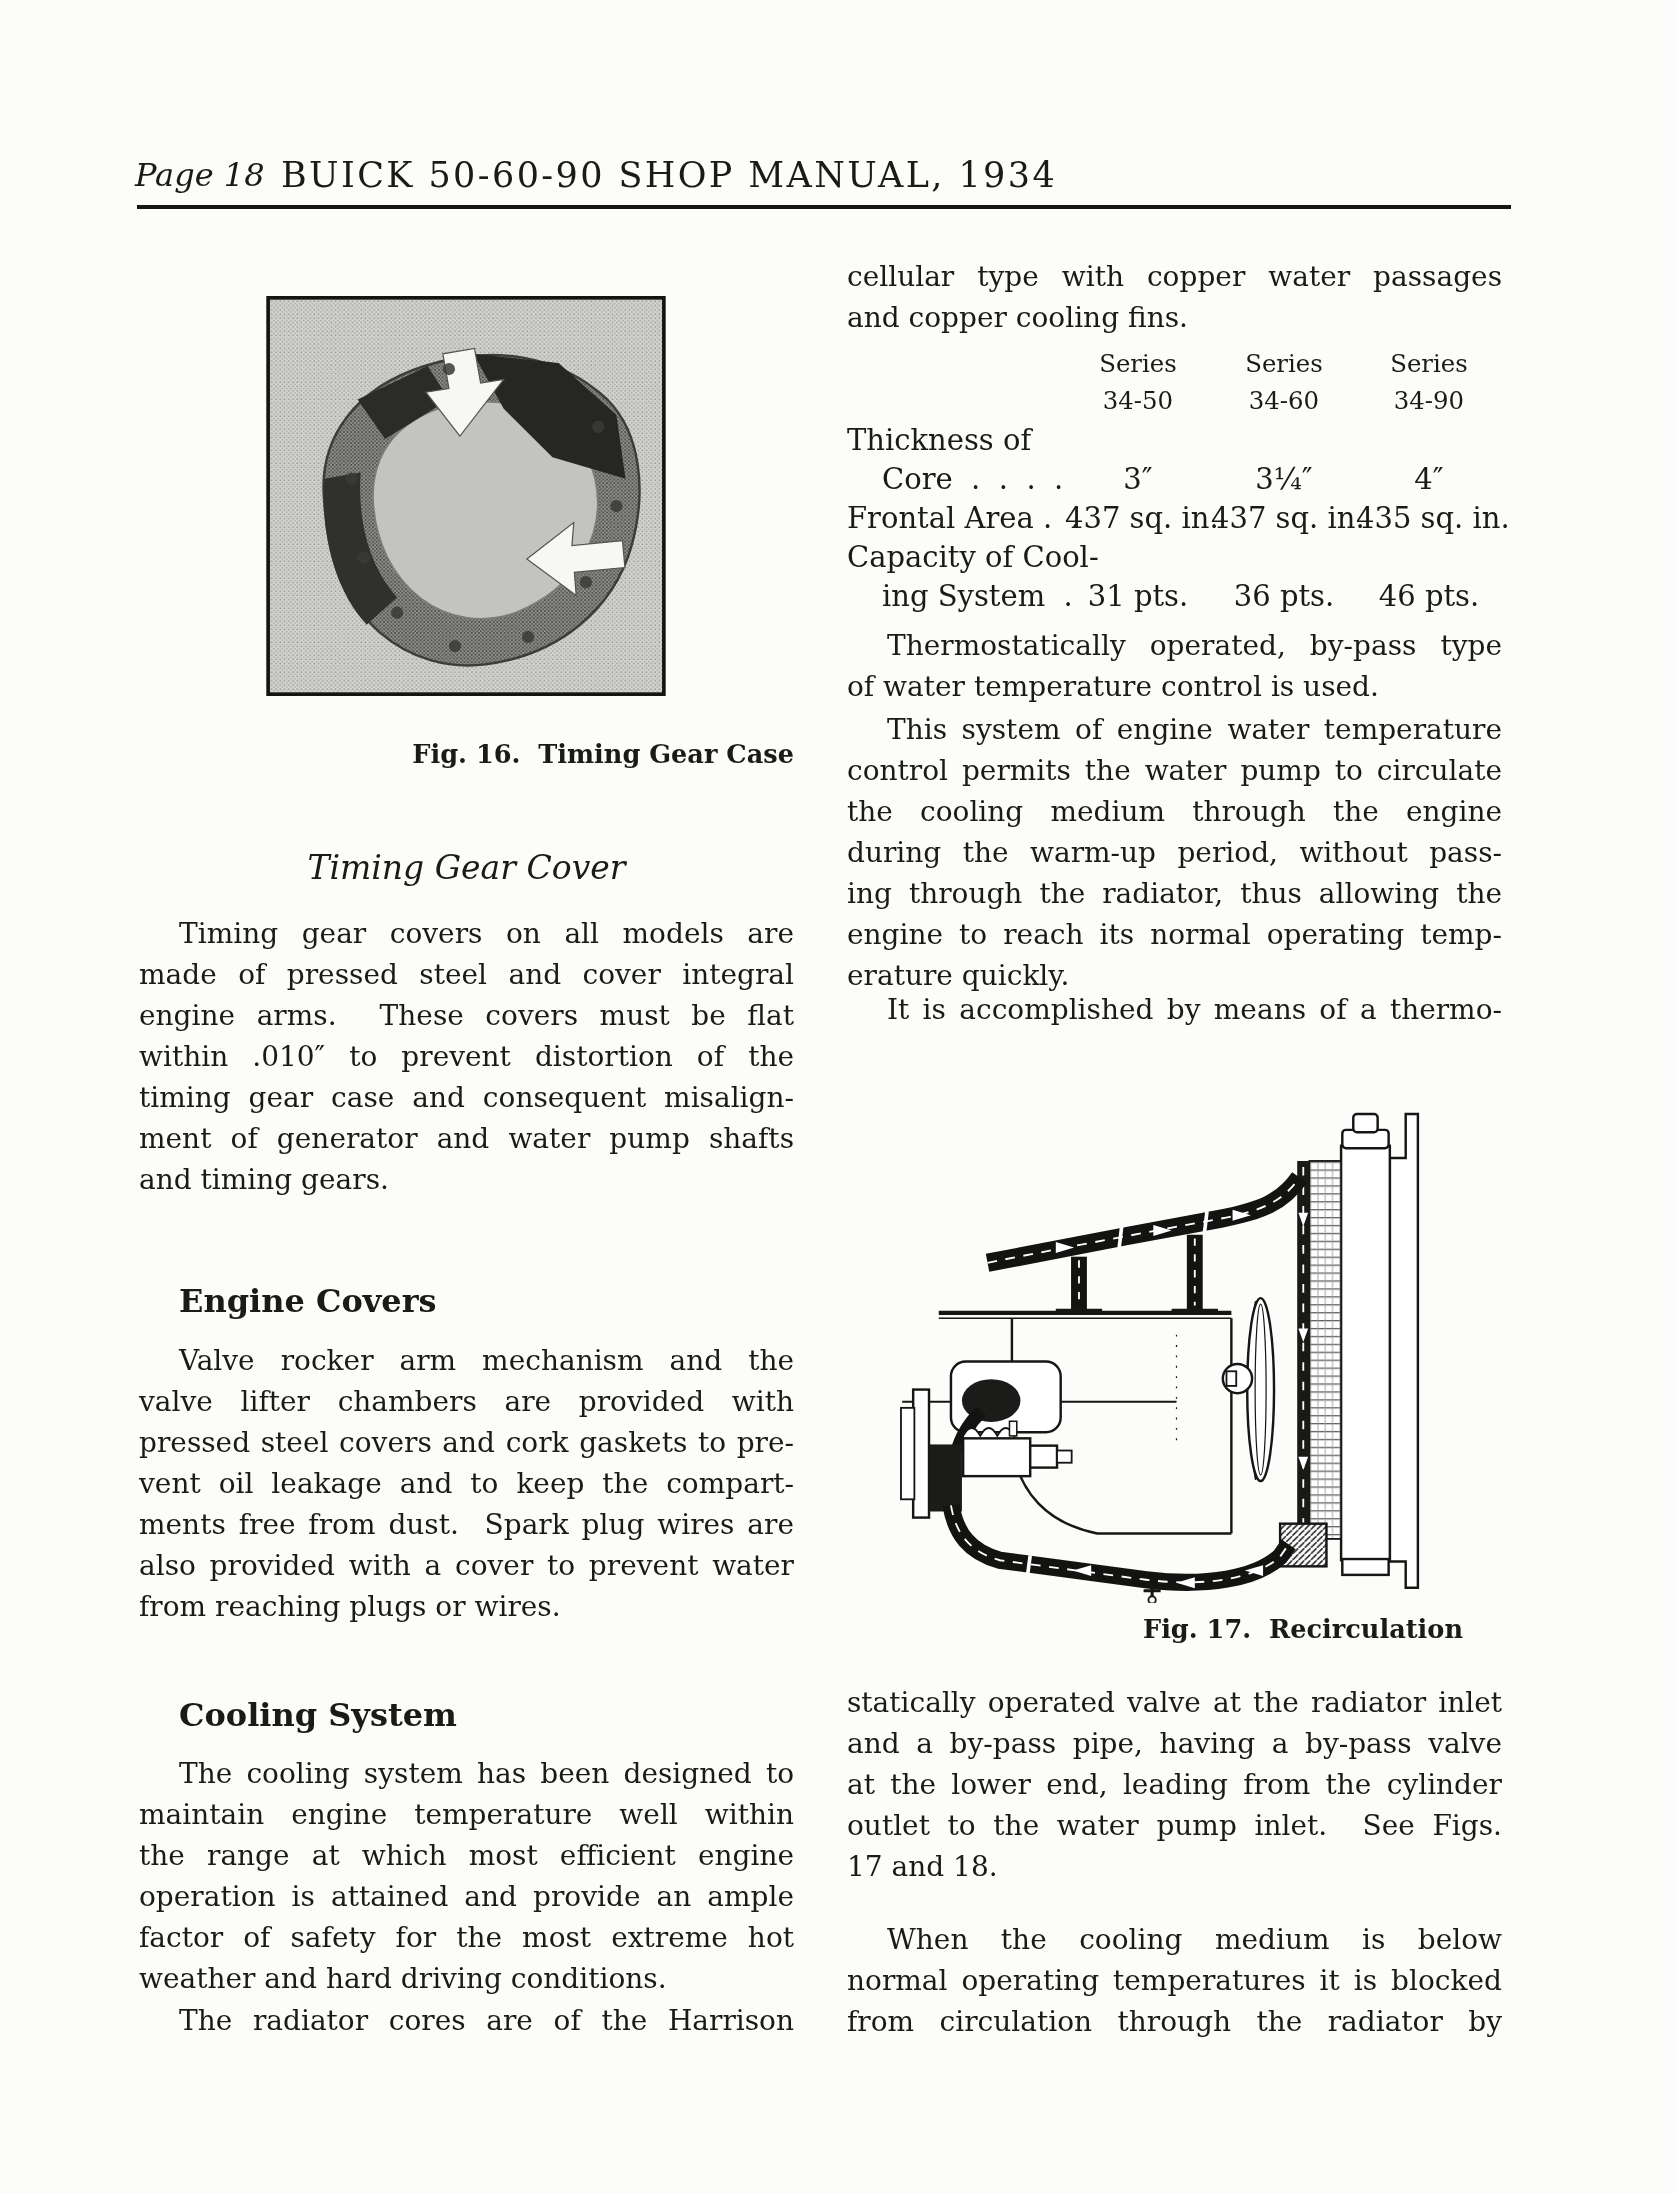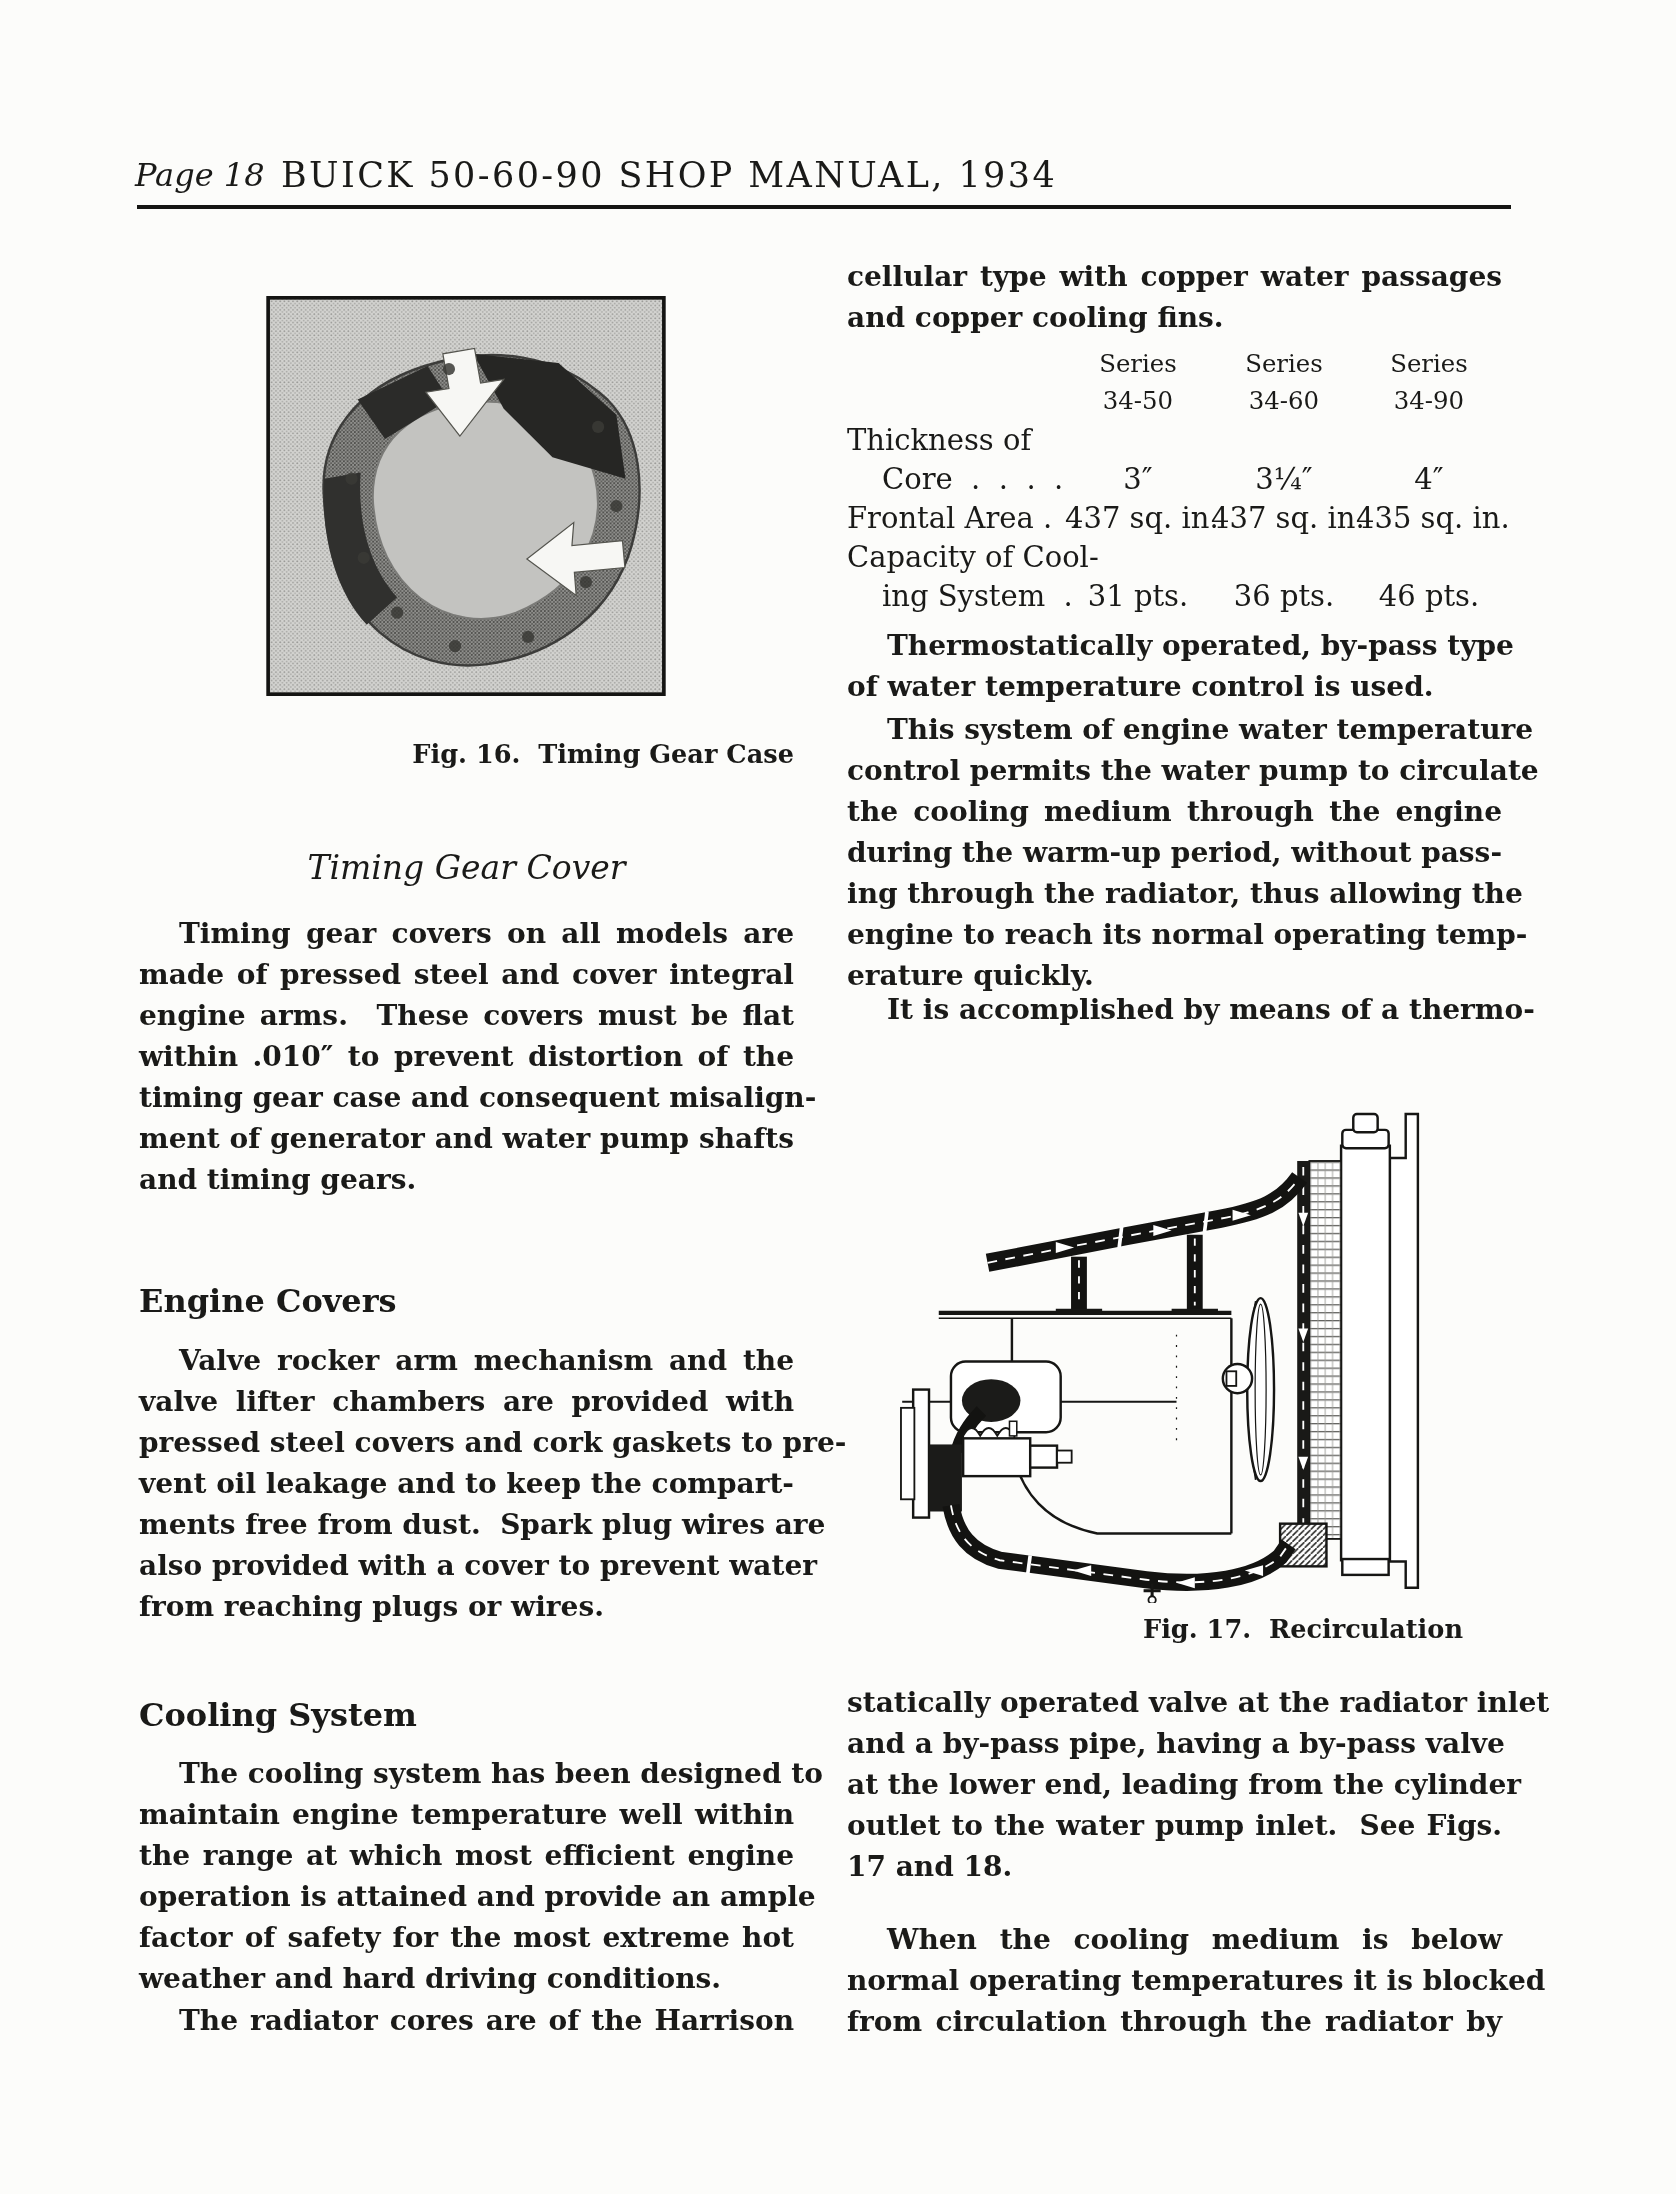--- a/index.html
+++ b/index.html
@@ -9,26 +9,26 @@
     font-family:"DejaVu Serif","Liberation Serif",serif;
   }
   
   .page-label{position:absolute;left:135px;top:156px;font-size:32px;font-style:italic;white-space:nowrap;}
   .manual-title{position:absolute;left:0;top:155px;width:1338px;text-align:center;
     font-size:35px;letter-spacing:2.4px;white-space:nowrap;}
   .header-rule{position:absolute;left:137px;top:205px;width:1374px;height:4.3px;background:#151513;}
   
   .colL{left:139px;width:655px;}
   .colR{left:847px;width:655px;}
-  .para{position:absolute;font-size:28px;line-height:41px;font-weight:bold;}
+  .para{position:absolute;font-size:28px;line-height:41px;}
   .tline{text-align:justify;text-align-last:justify;white-space:nowrap;}
   .tline.last{text-align-last:left;}
   .para.cont .tline.last{text-align-last:justify;}
   .para.indent .tline:first-child{text-indent:40px;}
-  .headingB{position:absolute;font-size:32px;font-weight:bold;white-space:nowrap;}
+  .headingB{position:absolute;font-size:32px;font-weight:bold;white-space:nowrap;margin-left:40px;}
   .headingI{position:absolute;font-size:33px;font-style:italic;white-space:nowrap;text-align:center;}
   .caption{position:absolute;font-size:25.6px;font-weight:bold;text-align:right;white-space:nowrap;}
   
   .spec-table{position:absolute;left:847px;top:349px;width:655px;}
   .spec-row{position:relative;height:39px;font-size:29px;}
   .spec-row.hdr{height:37px;font-size:24.4px;}
   .spec-cell{position:absolute;top:0;width:146px;text-align:center;white-space:nowrap;}
   .c1{left:218px}.c2{left:364px}.c3{left:509px}
   .spec-label{position:absolute;left:0;top:0;white-space:nowrap;}
   .spec-label.ind{padding-left:35px;}

